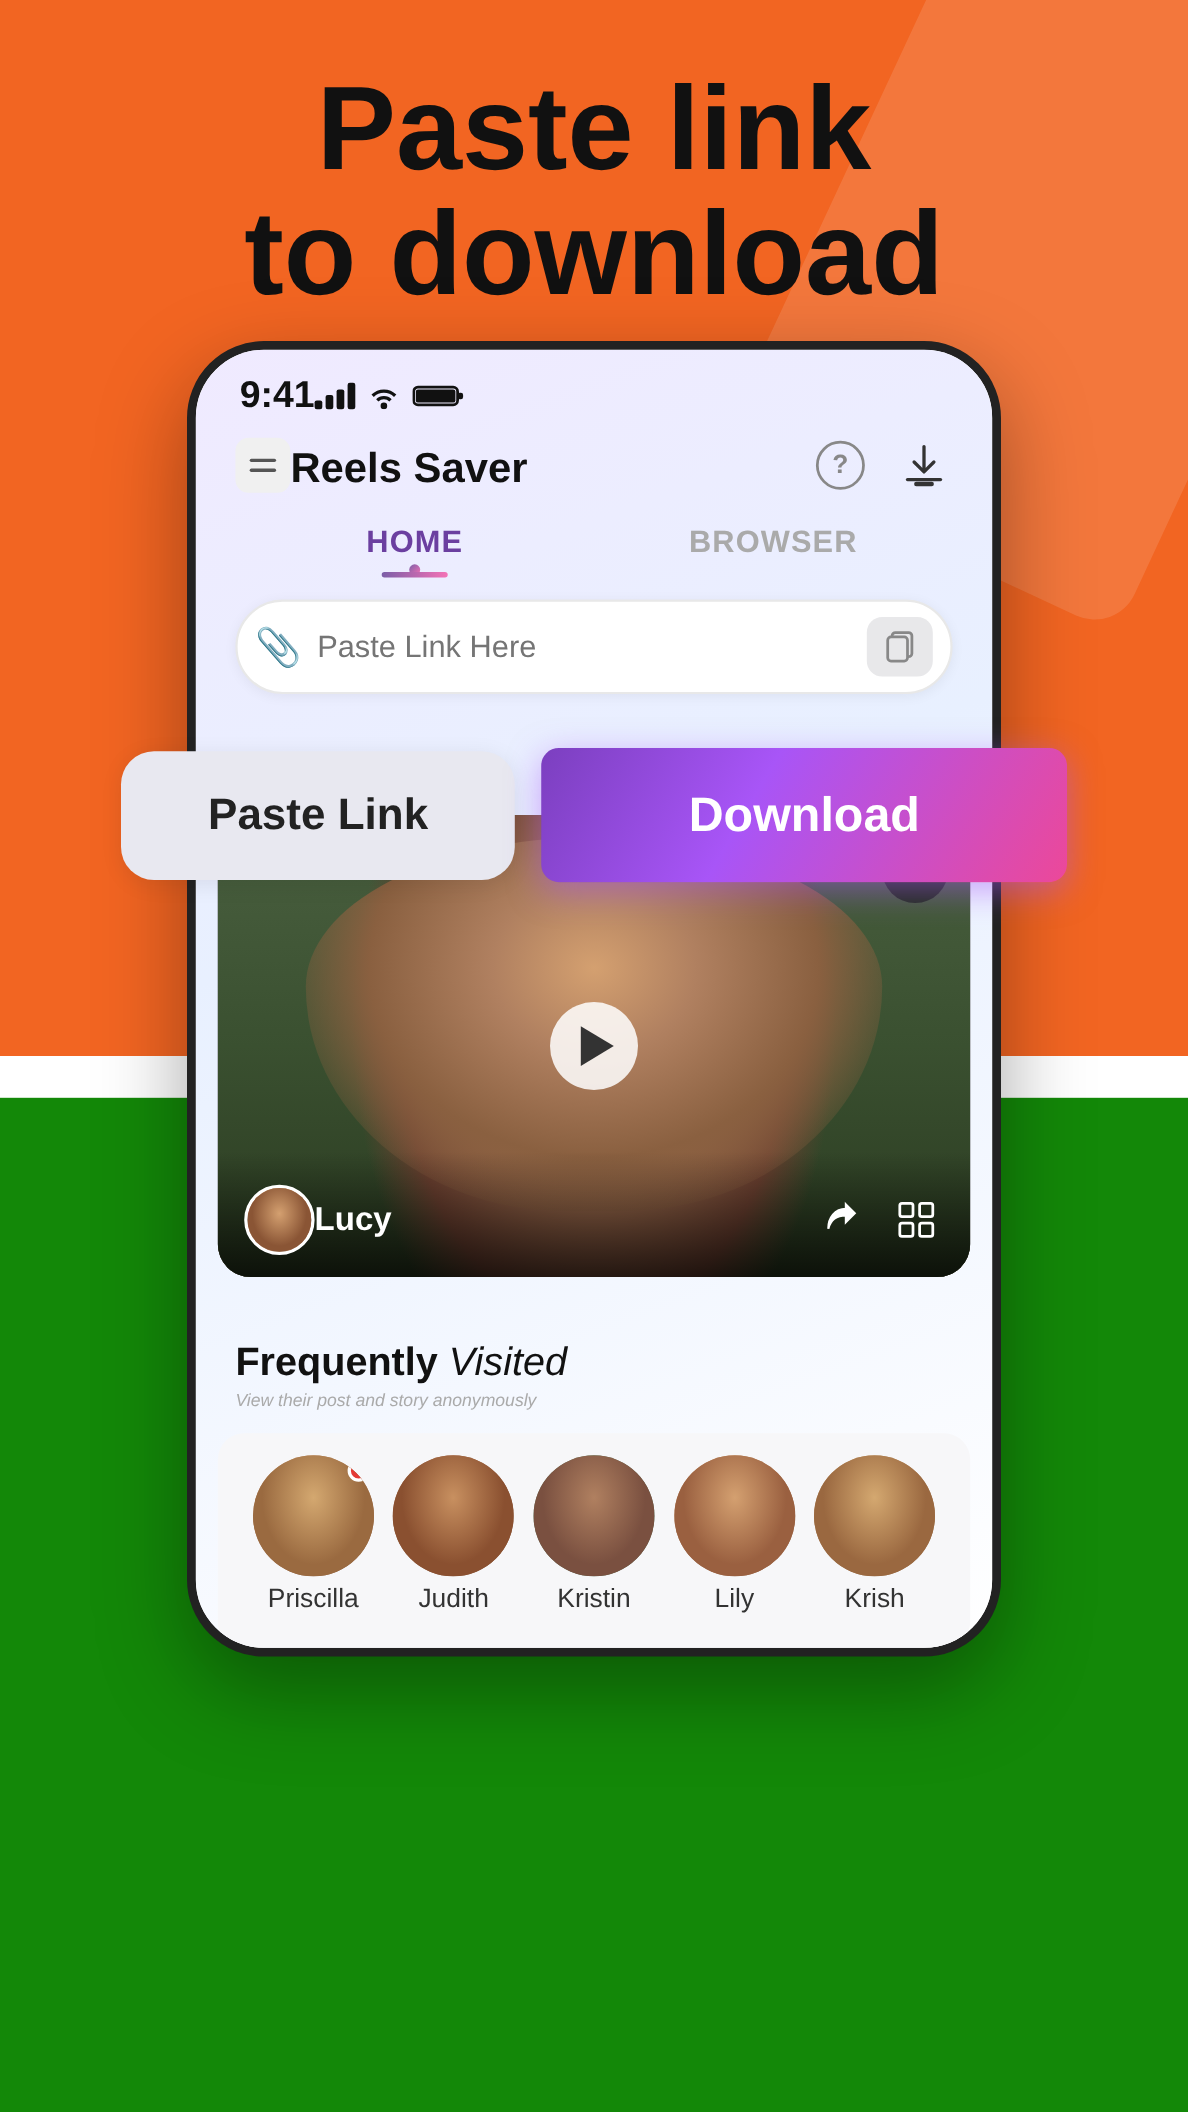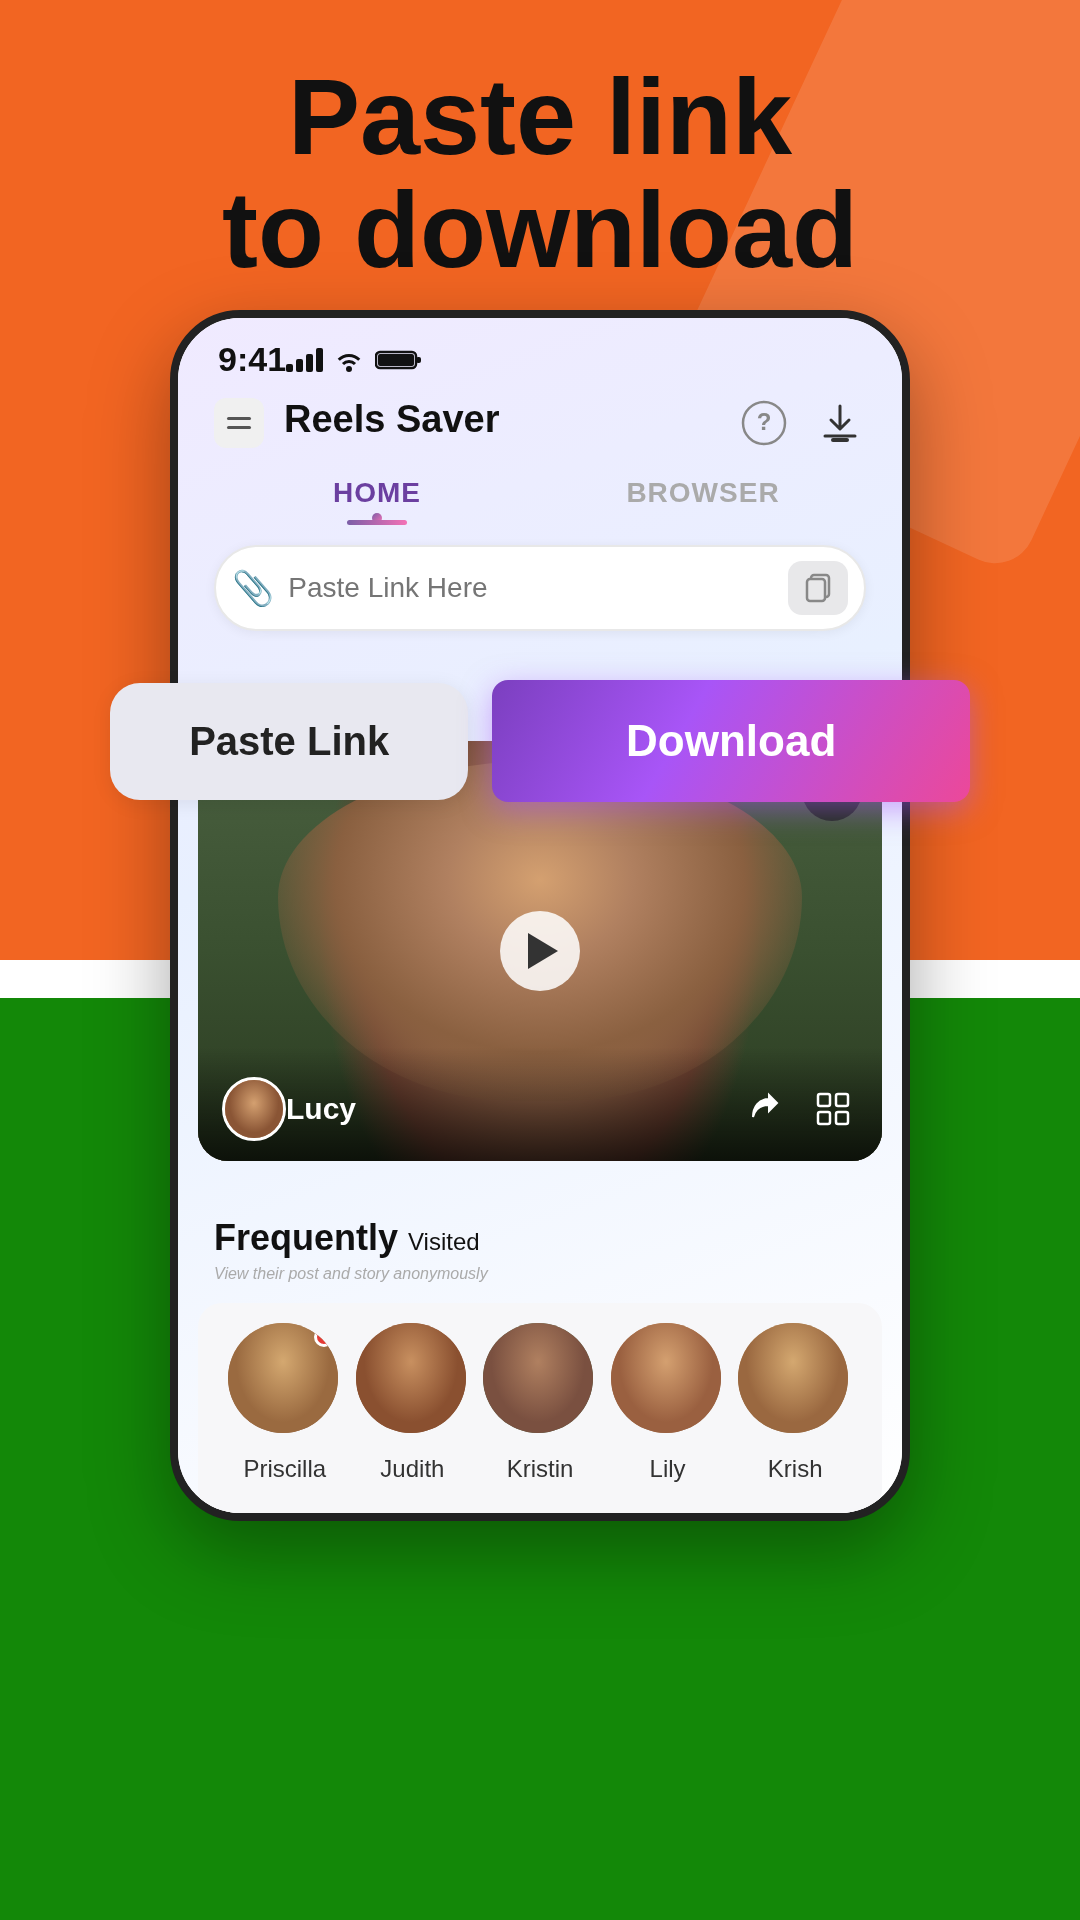--- a/index.html
+++ b/index.html
@@ -115,22 +115,21 @@
 
     
     .app-header {
       display: flex;
       align-items: center;
       justify-content: space-between;
       padding: 10px 36px 16px;
     }
     .header-left {
       display: flex;
-      align-items: flex-start;
-      gap: 20px;
+      align-items: flex-end;
     }
     .menu-btn {
       width: 50px;
       height: 50px;
       background: #f0f0f0;
       border-radius: 12px;
       display: flex;
       flex-direction: column;
       justify-content: center;
       align-items: center;
@@ -397,23 +396,24 @@
       gap: 10px;
       align-items: baseline;
     }
     .section-title-bold {
       font-size: 36px;
       font-weight: 900;
       color: #111;
       margin-top: 20px;
     }
     .section-title-light {
-      font-size: 24px;
+      font-size: 36px;
       font-weight: 400;
       color: #111;
+      font-style: italic;
     }
     .section-subtitle {
       padding: 0 36px 20px;
       font-size: 16px;
       color: #aaa;
       font-style: italic;
     }
 
     
     .users-row {
@@ -422,21 +422,22 @@
       padding: 20px 30px 30px;
       overflow: hidden;
       background: #f7f7f9;
       border-radius: 24px;
       margin: 0 20px;
     }
     .user-item {
       flex: 1;
       display: flex;
       flex-direction: column;
-      gap: 22px;
+      align-items: center;
+      gap: 7px;
     }
     .user-avatar {
       width: 110px;
       height: 110px;
       border-radius: 50%;
       position: relative;
       overflow: hidden;
     }
     .avatar-priscilla {
       background: linear-gradient(160deg, #c8956a 0%, #a07050 60%, #8a5a3a 100%);

